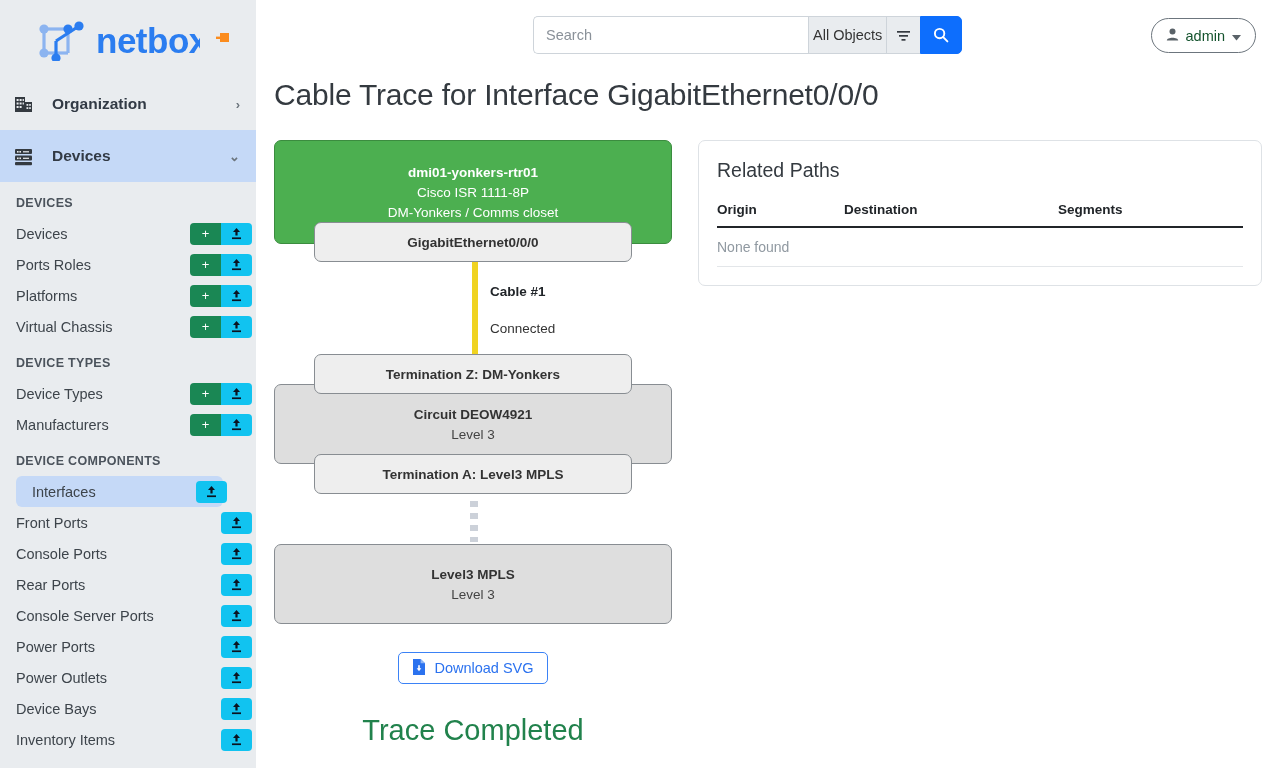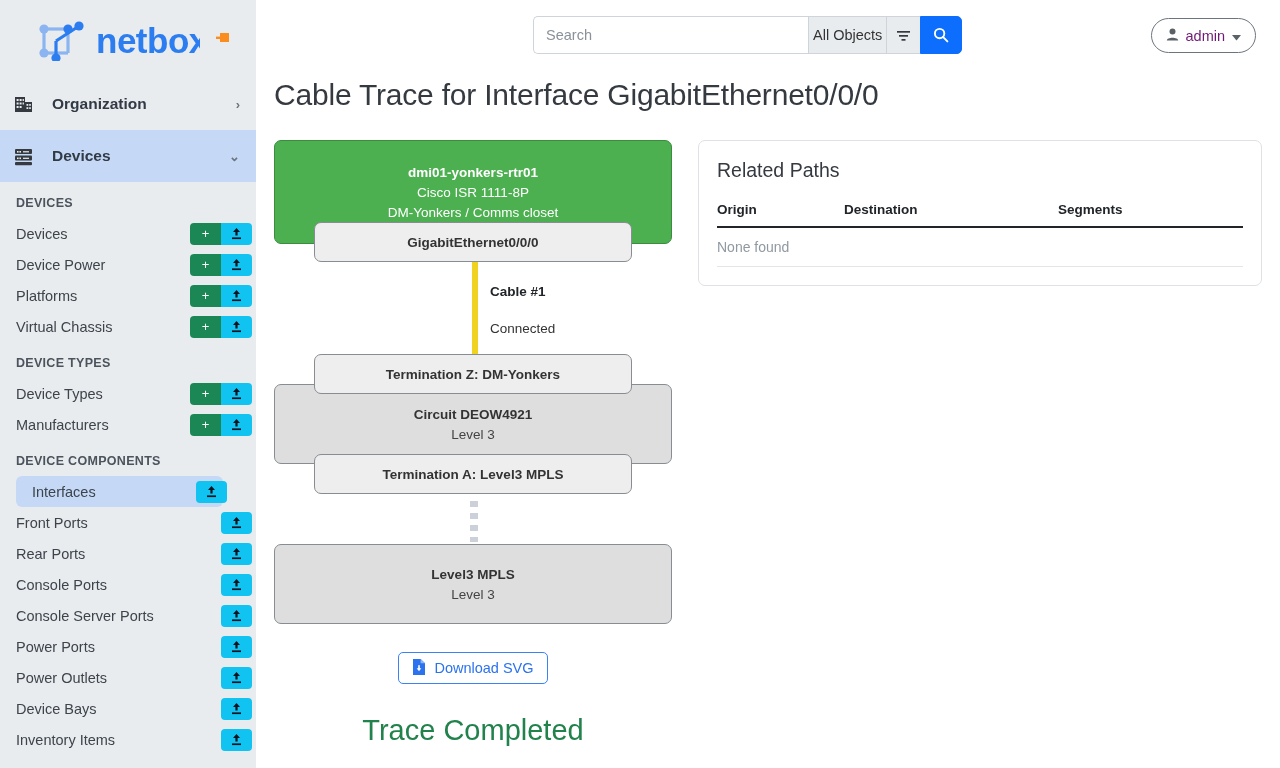--- a/index.html
+++ b/index.html
@@ -119,21 +119,21 @@
     width: 42px; height: 38px;
     background: #0d6efd; border: 1px solid #0d6efd;
     border-radius: 0 5px 5px 0;
     cursor: pointer;
   }
   .user-btn {
     position: absolute; right: 24px; top: 18px;
     display: flex; align-items: center; gap: 7px;
     height: 35px; padding: 0 14px;
     border: 1px solid #6c757d; border-radius: 18px;
-    font-size: 14.5px; color: #701a75;
+    font-size: 14.5px; color: #14532d;
     cursor: pointer; background: #fff; text-align: center;
   }
 
   .page-title {
     font-size: 30px; font-weight: normal;
     color: #343a40;
     padding: 8px 0 0 18px;
     letter-spacing: -.2px;
   }
 
@@ -333,21 +333,21 @@
         <span class="btn-sq btn-add">+</span>
         <span class="btn-sq btn-imp">
           <svg width="11" height="12" viewBox="0 0 11 12" fill="#0b1320">
               <path d="M5.5 0 L9 4 H6.6 V7.4 H4.4 V4 H2 Z"></path>
               <rect x="1" y="9.4" width="9" height="1.7"></rect>
             </svg>
         </span>
       </span>
     </div>
     <div class="nav-item">
-      <span class="ilabel">Device Power</span>
+      <span class="ilabel">Ports Roles</span>
       <span class="btns">
         <span class="btn-sq btn-add">+</span>
         <span class="btn-sq btn-imp">
           <svg width="11" height="12" viewBox="0 0 11 12" fill="#0b1320">
               <path d="M5.5 0 L9 4 H6.6 V7.4 H4.4 V4 H2 Z"></path>
               <rect x="1" y="9.4" width="9" height="1.7"></rect>
             </svg>
         </span>
       </span>
     </div>
@@ -419,32 +419,32 @@
       <span class="btns">
         <span class="btn-sq btn-imp single">
           <svg width="11" height="12" viewBox="0 0 11 12" fill="#0b1320">
               <path d="M5.5 0 L9 4 H6.6 V7.4 H4.4 V4 H2 Z"></path>
               <rect x="1" y="9.4" width="9" height="1.7"></rect>
             </svg>
         </span>
       </span>
     </div>
     <div class="nav-item">
+      <span class="ilabel">Console Ports</span>
+      <span class="btns">
+        <span class="btn-sq btn-imp single">
+          <svg width="11" height="12" viewBox="0 0 11 12" fill="#0b1320">
+              <path d="M5.5 0 L9 4 H6.6 V7.4 H4.4 V4 H2 Z"></path>
+              <rect x="1" y="9.4" width="9" height="1.7"></rect>
+            </svg>
+        </span>
+      </span>
+    </div>
+    <div class="nav-item">
       <span class="ilabel">Rear Ports</span>
-      <span class="btns">
-        <span class="btn-sq btn-imp single">
-          <svg width="11" height="12" viewBox="0 0 11 12" fill="#0b1320">
-              <path d="M5.5 0 L9 4 H6.6 V7.4 H4.4 V4 H2 Z"></path>
-              <rect x="1" y="9.4" width="9" height="1.7"></rect>
-            </svg>
-        </span>
-      </span>
-    </div>
-    <div class="nav-item">
-      <span class="ilabel">Console Ports</span>
       <span class="btns">
         <span class="btn-sq btn-imp single">
           <svg width="11" height="12" viewBox="0 0 11 12" fill="#0b1320">
               <path d="M5.5 0 L9 4 H6.6 V7.4 H4.4 V4 H2 Z"></path>
               <rect x="1" y="9.4" width="9" height="1.7"></rect>
             </svg>
         </span>
       </span>
     </div>
     <div class="nav-item">

